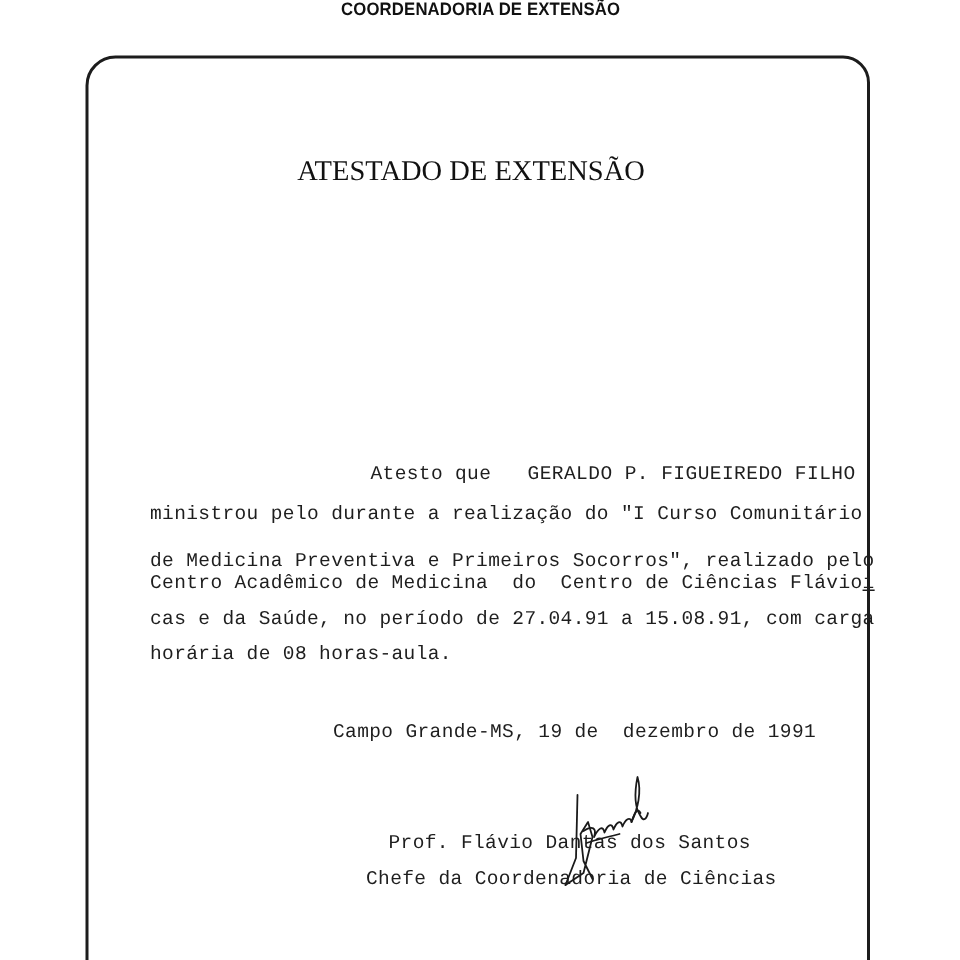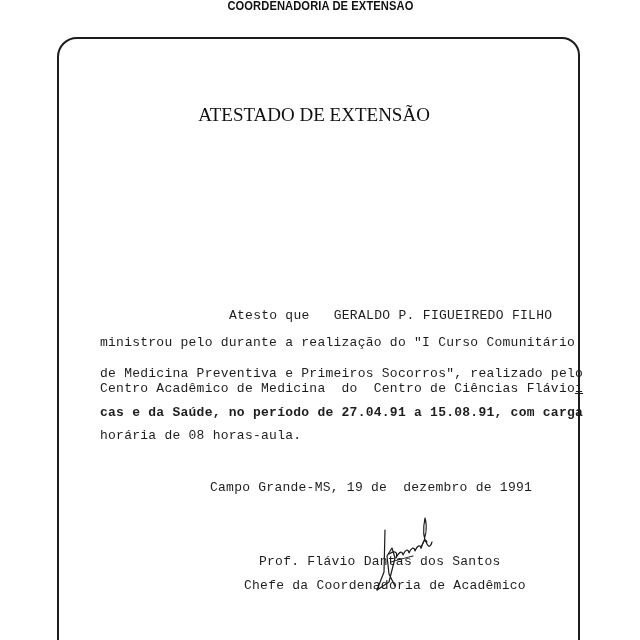--- a/index.html
+++ b/index.html
@@ -74,32 +74,32 @@
   </style>
 </head>
 <body>
 
 <div class="header">COORDENADORIA DE EXTENSÃO</div>
 
 <div class="frame"></div>
 
 <div class="title">ATESTADO DE EXTENSÃO</div>
 
-<div class="line" style="left:229px; top:308px;"><span>Atesto que</span><span>   </span><span class="name">GERALDO P. FIGUEIREDO FILHO</span></div>
+<div class="line" style="left:247px; top:308px;"><span>Atesto que</span><span>   </span><span class="name">GERALDO P. FIGUEIREDO FILHO</span></div>
 
 <div class="line" style="left:100px; top:335px;">ministrou pelo durante a realização do "I Curso Comunitário</div>
 <div class="line" style="left:100px; top:366px;">de Medicina Preventiva e Primeiros Socorros", realizado pelo</div>
 <div class="line" style="left:100px; top:381px;"><span>Centro Acadêmico de Medicina  do  Centro de Ciências Flávio</span><span class="underline-i">i</span></div>
-<div class="line" style="left:100px; top:405px;font-weight:bold;">cas e da Saúde, no período de 27.04.91 a 15.08.91, com carga</div>
+<div class="line" style="left:100px; top:405px;">cas e da Saúde, no período de 27.04.91 a 15.08.91, com carga</div>
 <div class="line" style="left:100px; top:428px;text-align:right;">horária de 08 horas-aula.</div>
 
-<div class="line" style="left:210px; top:480px;font-family:Liberation Mono, monospace;">Campo Grande-MS, 19 de  dezembro de 1991</div>
+<div class="line" style="left:222px; top:480px;font-family:Liberation Mono, monospace;">Campo Grande-MS, 19 de  dezembro de 1991</div>
 
 <div class="line" style="left:259px; top:554px;">Prof. Flávio Dantas dos Santos</div>
-<div class="line" style="left:244px; top:578px;">Chefe da Coordenadoria de Acadêmico</div>
+<div class="line" style="left:244px; top:578px;">Chefe da Coordenadoria de Ciências</div>
 
 <svg class="signature" viewBox="0 0 70 80" xmlns="http://www.w3.org/2000/svg">
   <g fill="none" stroke="#1a1a1a" stroke-width="1.2" stroke-linecap="round" stroke-linejoin="round">
     <path d="M20 18 L19 60 L12 78"></path>
     <path d="M12 78 L24 70 L30 46 L27 36 L22 44 L24 62 L30 74"></path>
     <path d="M24 42 C30 38 33 40 31 46 C34 40 37 38 38 43 C40 38 43 36 44 41 C46 36 49 34 50 39 C52 34 55 32 56 36 C58 30 60 26 62 30"></path>
     <path d="M56 36 C60 28 63 16 60 6 C58 16 58 26 62 32 C64 36 66 34 67 30"></path>
     <path d="M26 50 C32 48 40 46 48 44"></path>
   </g>
 </svg>

